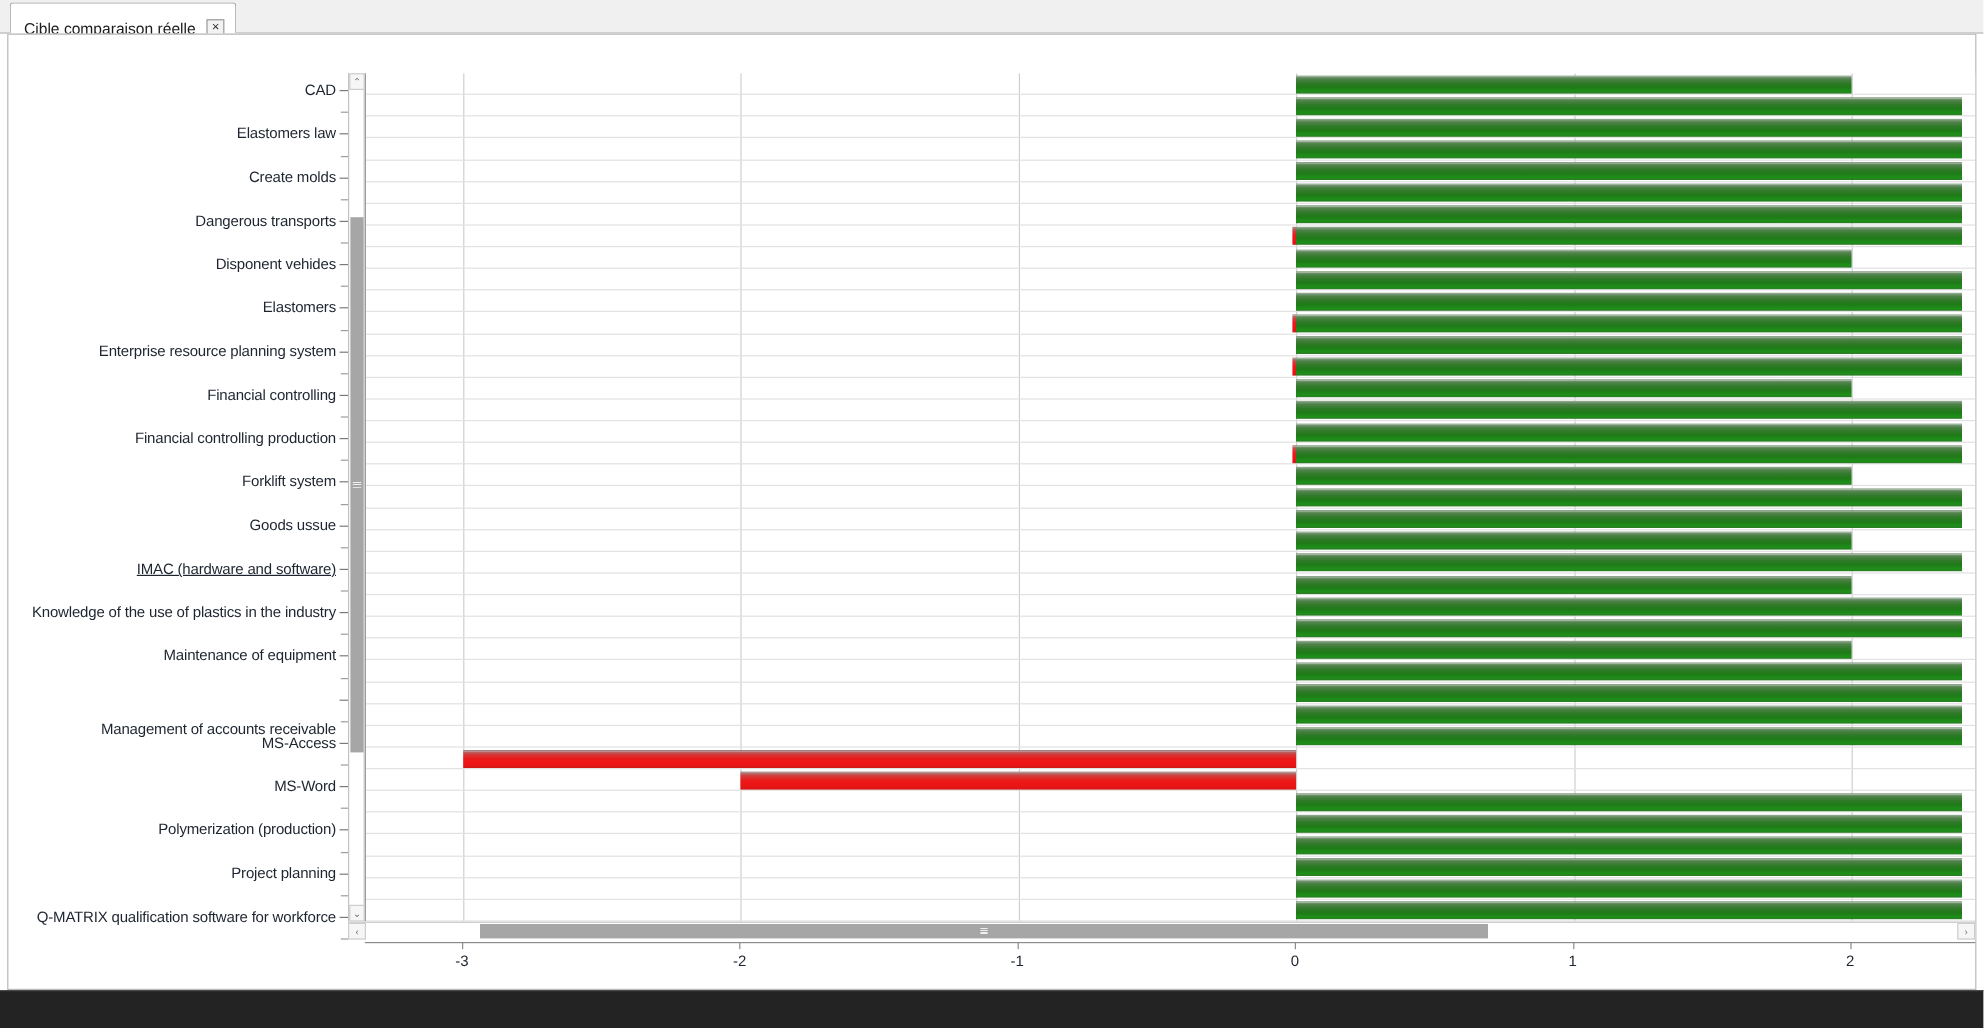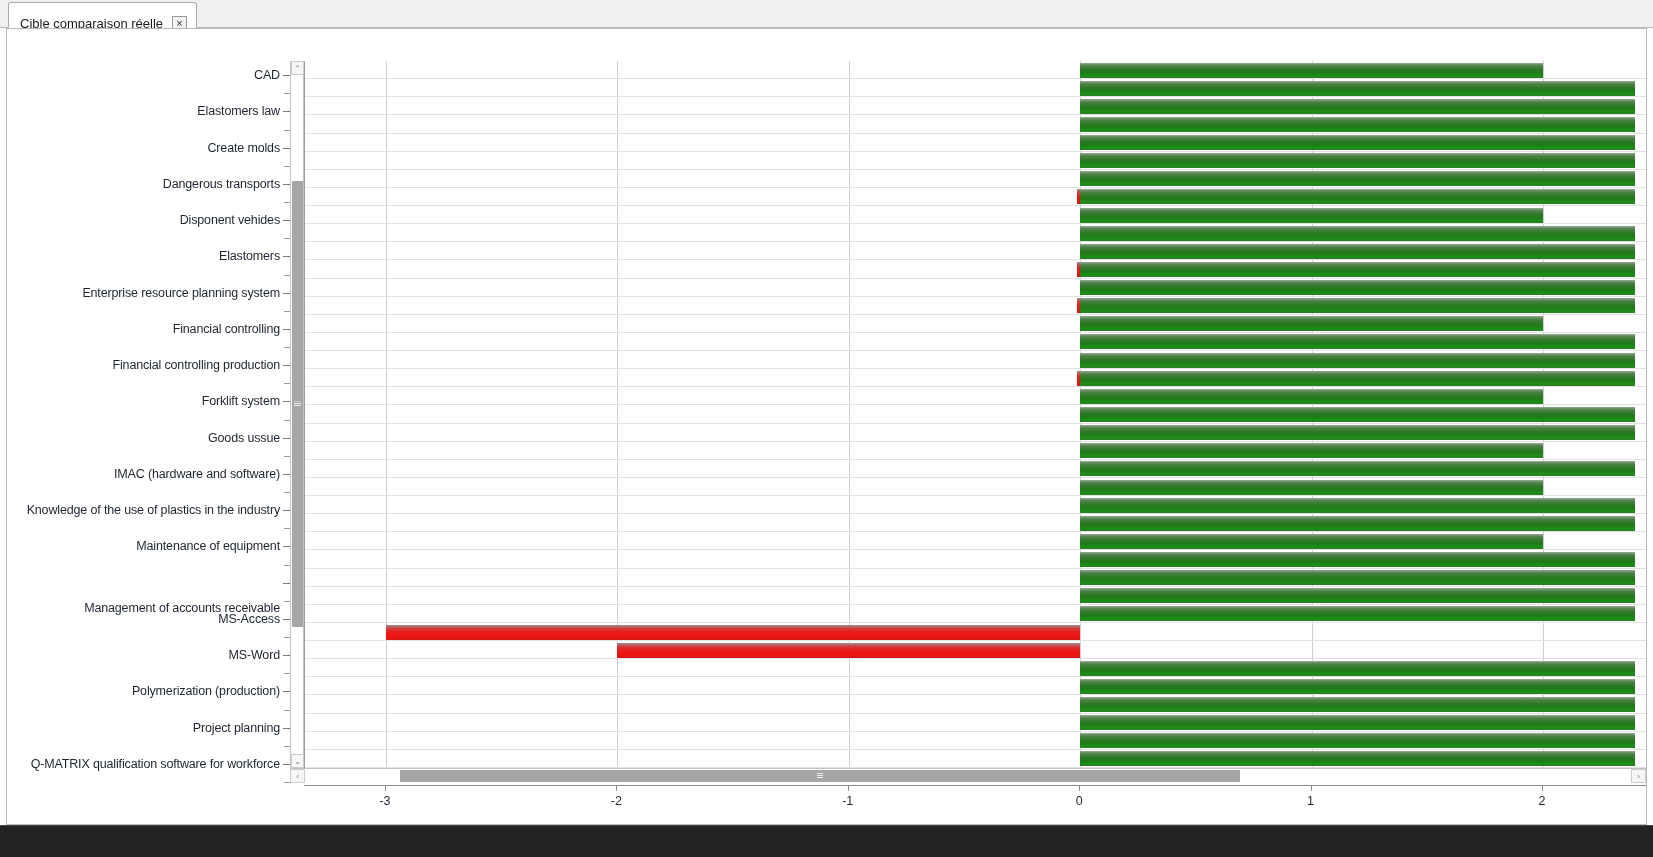--- a/index.html
+++ b/index.html
@@ -260,21 +260,21 @@
           <div class="ylabel" style="top: 76.3846px;">Elastomers law</div>
           <div class="ylabel" style="top: 112.641px;">Create molds</div>
           <div class="ylabel" style="top: 148.897px;">Dangerous transports</div>
           <div class="ylabel" style="top: 185.154px;">Disponent vehides</div>
           <div class="ylabel" style="top: 221.41px;">Elastomers</div>
           <div class="ylabel" style="top: 257.667px;">Enterprise resource planning system</div>
           <div class="ylabel" style="top: 293.923px;">Financial controlling</div>
           <div class="ylabel" style="top: 330.179px; text-align: right;">Financial controlling production</div>
           <div class="ylabel" style="top: 366.436px;">Forklift system</div>
           <div class="ylabel" style="top: 402.692px;">Goods ussue</div>
-          <div class="ylabel" style="top: 438.949px;">IMAC (hardware and software)</div>
+          <div class="ylabel" style="top: 438.949px; text-decoration: underline;">IMAC (hardware and software)</div>
           <div class="ylabel" style="top: 475.205px;">Knowledge of the use of plastics in the industry</div>
           <div class="ylabel" style="top: 511.462px;">Maintenance of equipment</div>
           <div class="ylabel" style="top: 573px;">Management of accounts receivable</div>
           <div class="ylabel" style="top: 583.974px;">MS-Access</div>
           <div class="ylabel" style="top: 620.231px;">MS-Word</div>
           <div class="ylabel" style="top: 656.487px;">Polymerization (production)</div>
           <div class="ylabel" style="top: 692.744px;">Project planning</div>
           <div class="ylabel" style="top: 729px;">Q-MATRIX qualification software for workforce</div>
         </div>
       <div id="yticks">

